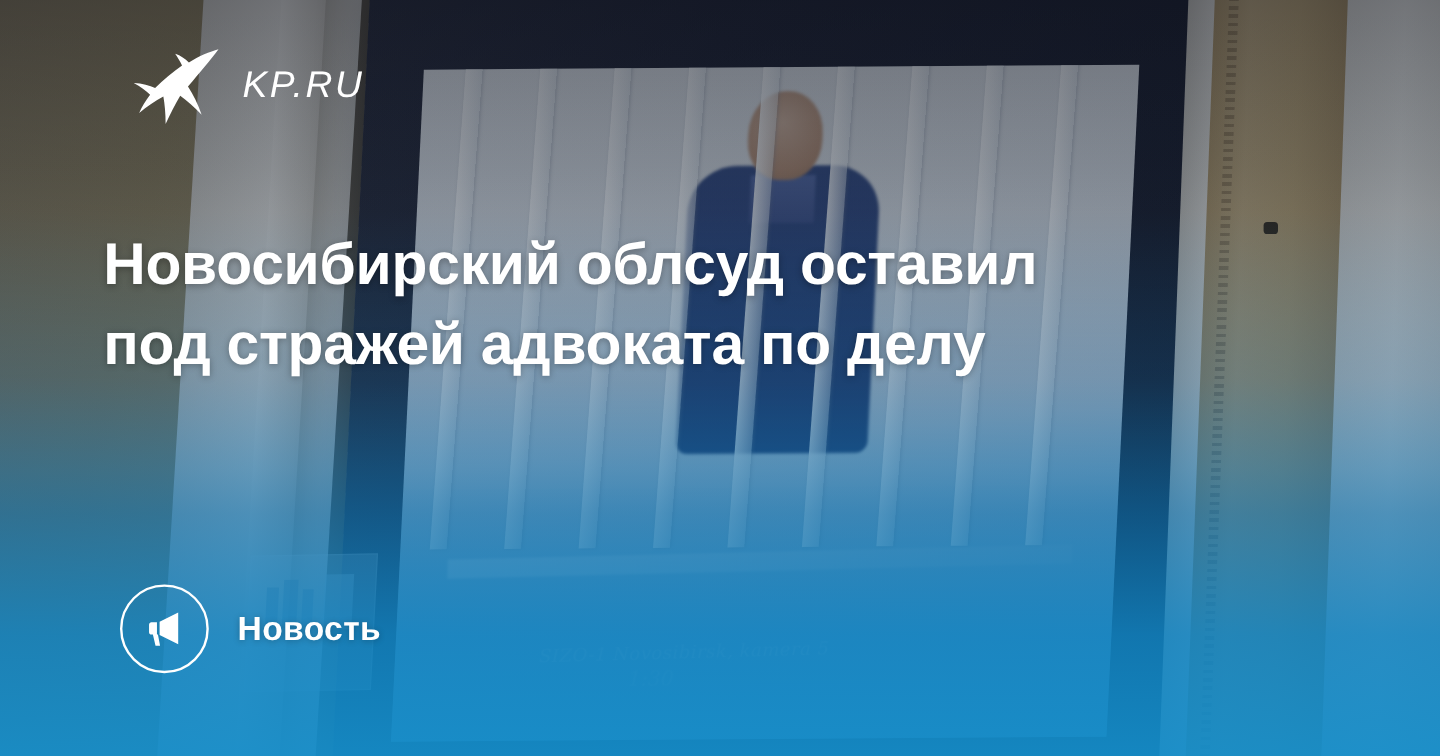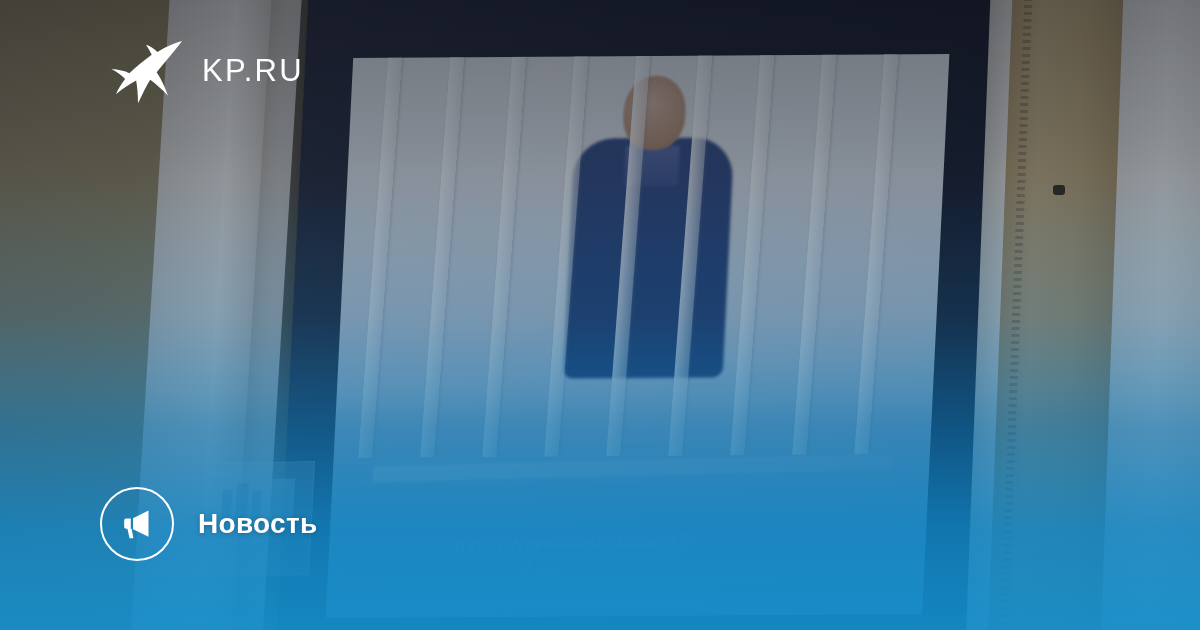--- a/index.html
+++ b/index.html
@@ -188,21 +188,21 @@
       rgba(6,30,58,0.16) 62%,
       rgba(4,40,74,0.10) 100%);
   }
 
   
   .content { position: absolute; inset: 0; }
 
   .brand {
     position: absolute;
     left: 108px; top: 36px;
-    display: flex; align-items: center; gap: 18px;
+    display: flex; align-items: center; gap: 18px; font-style: italic;
   }
   .brand-mark { width: 76px; height: 70px; display: block; }
   .brand-name {
     color: #ffffff;
     font-size: 31px;
     font-weight: 400;
     letter-spacing: 2.2px;
   }
 
   .headline {
@@ -302,22 +302,22 @@
                    C17.5 63 13.5 69.5 10.5 76.5 C19 69.5 28 63.5 37 58.5
                    C38.5 67 39.5 77 39.5 88.5 C45 77 50 66.5 55.5 57.5
                    C63 63 71 70 79 78.5 C75 67 70 56.5 64 47.5
                    C77 32 88.5 18.5 97.5 6.5 Z"></path>
         </svg>
       </span>
       <span class="brand-name">KP.RU</span>
     </div>
 
     <div class="headline">
-      <br>
-      <br>
+      <span>Новосибирский облсуд оставил</span><br>
+      <span>под стражей адвоката по делу</span><br>
     </div>
 
     <div class="badge">
       <span class="badge-circle">
         <svg viewBox="0 0 36 36" xmlns="http://www.w3.org/2000/svg" aria-hidden="true">
           <path fill="#ffffff" d="M29.5 4.5 L14 12.2 L14 23.2 L29.5 30.8 Z
                    M11.8 12.6 L7.2 12.6 C6.1 12.6 5.2 13.5 5.2 14.6
                    L5.2 20.8 C5.2 21.9 6.1 22.8 7.2 22.8 L8.4 22.8
                    L10.6 32.2 L14.4 32.2 L12.6 22.8 L11.8 22.8 Z"></path>
         </svg>

